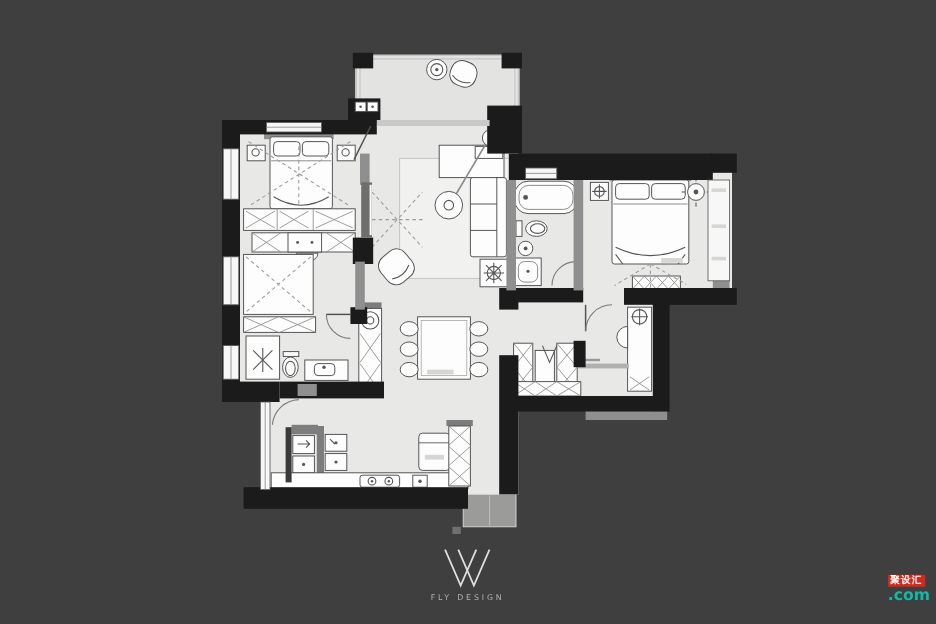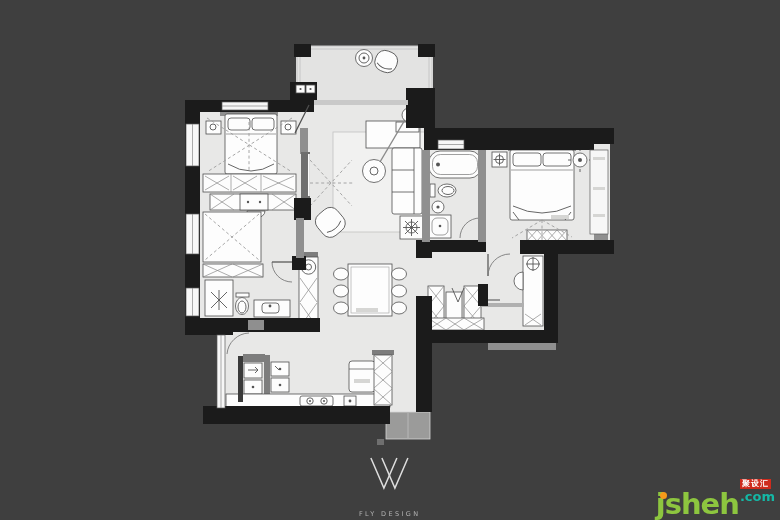--- a/index.html
+++ b/index.html
@@ -28,21 +28,21 @@
   .leaf{stroke:#4f4f4f;stroke-width:1.2;}
   .sill{fill:#c9c9c9;}
   
   .logo{
     position:absolute;left:50%;top:456px;transform:translateX(-50.5%);
     text-align:center;color:#bdbdbd;
   }
   .logo svg{position:static;display:block;margin:0 auto;}
   .mono{fill:none;stroke:#dedede;stroke-width:1.5;}
   .logo-text{
-    margin-top:20px;font-size:6.5px;letter-spacing:2.4px;color:#b3b3b3;
+    margin-top:4px;font-size:6.5px;letter-spacing:2.4px;color:#b3b3b3;
     font-family:"DejaVu Sans","Liberation Sans",sans-serif;white-space:nowrap;
   }
   
   .watermark{
     position:absolute;right:5px;bottom:1px;
     display:flex;align-items:flex-end;line-height:1;
   }
   .wm-name-wrap{position:relative;}
   .wm-name{
     font-size:29px;font-weight:bold;color:#8dc63f;letter-spacing:-1px;
@@ -432,21 +432,17 @@
 
 <div class="logo">
   <svg width="46" height="34" viewBox="0 0 46 34">
     <path class="mono" d="M4,2 L17,32 L30,2"></path>
     <path class="mono" d="M15,2 L28,32 L41,2"></path>
   </svg>
   <div class="logo-text">FLY DESIGN</div>
 </div>
 
 <div class="watermark">
-  <div class="wm-name-wrap">
-    <span class="wm-name">jsheh</span>
-    <span class="wm-jdot"></span>
-  </div>
   <div class="wm-right">
     <span class="wm-badge">聚设汇</span>
     <span class="wm-tld">.com</span>
   </div>
 </div>
 
 </body></html>

